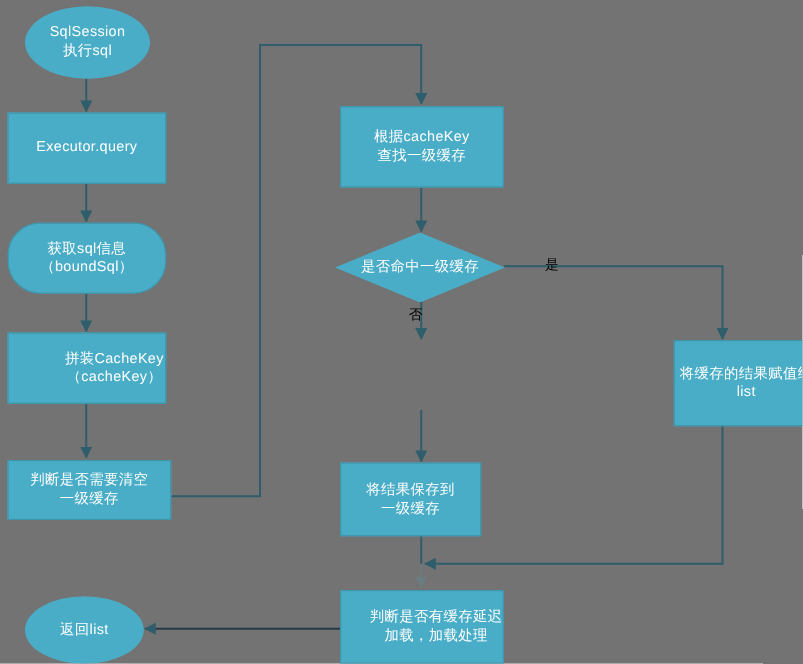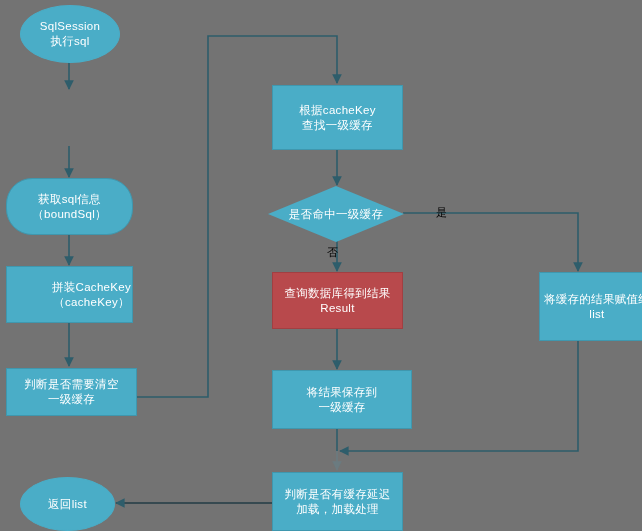--- a/index.html
+++ b/index.html
@@ -123,20 +123,23 @@
 
       <path d="M 272 503 L 116 503" marker-end="url(#arrow)"></path>
     </g>
   </svg>
 
   <div class="node terminator" style="left:20px; top:5px; width:100px; height:58px;">
     <span>SqlSession
 执行sql</span>
   </div>
 
+  <div class="node process" style="left:6px; top:90px; width:127px; height:57px;">
+    <span>Executor.query</span>
+  </div>
 
   <div class="node process" style="left:6px; top:178px; width:127px; height:57px;border-radius:26px;">
     <span>获取sql信息
 （boundSql）</span>
   </div>
 
   <div class="node process" style="left:6px; top:266px; width:127px; height:57px;padding-left:44px;">
     <span>拼装CacheKey
 （cacheKey）</span>
   </div>
@@ -149,36 +152,32 @@
   <div class="node decision" style="left:268px; top:186px; width:136px; height:56px;">
     <span class="decision-shape"></span>
     <span class="decision-label">是否命中一级缓存</span>
   </div>
 
   <div class="node process" style="left:272px; top:85px; width:131px; height:65px;">
     <span>根据cacheKey
 查找一级缓存</span>
   </div>
 
-  <div class="node process-alt" style="left:272px; top:272px; width:131px; height:57px;">
-    <span>查询数据库得到结果
-Result</span>
-  </div>
 
   <div class="node process" style="left:504px; top:272px; width:116px; height:69px;margin-left:35px;">
     <span>将缓存的结果赋值给
 list</span>
   </div>
 
-  <div class="node process" style="left:272px; top:370px; width:140px; height:59px;">
+  <div class="node process" style="left:272px; top:370px; width:113px; height:59px;">
     <span>将结果保存到
 一级缓存</span>
   </div>
 
-  <div class="node process" style="left:272px; top:472px; width:131px; height:59px;">
+  <div class="node process" style="left:272px; top:472px; width:131px; height:59px;justify-content:flex-end;">
     <span>判断是否有缓存延迟
 加载，加载处理</span>
   </div>
 
   <div class="node terminator" style="left:20px; top:477px; width:95px; height:54px;">
     <span>返回list</span>
   </div>
 
   <div class="edge-label" style="left:436px; top:206px;">是</div>
 

